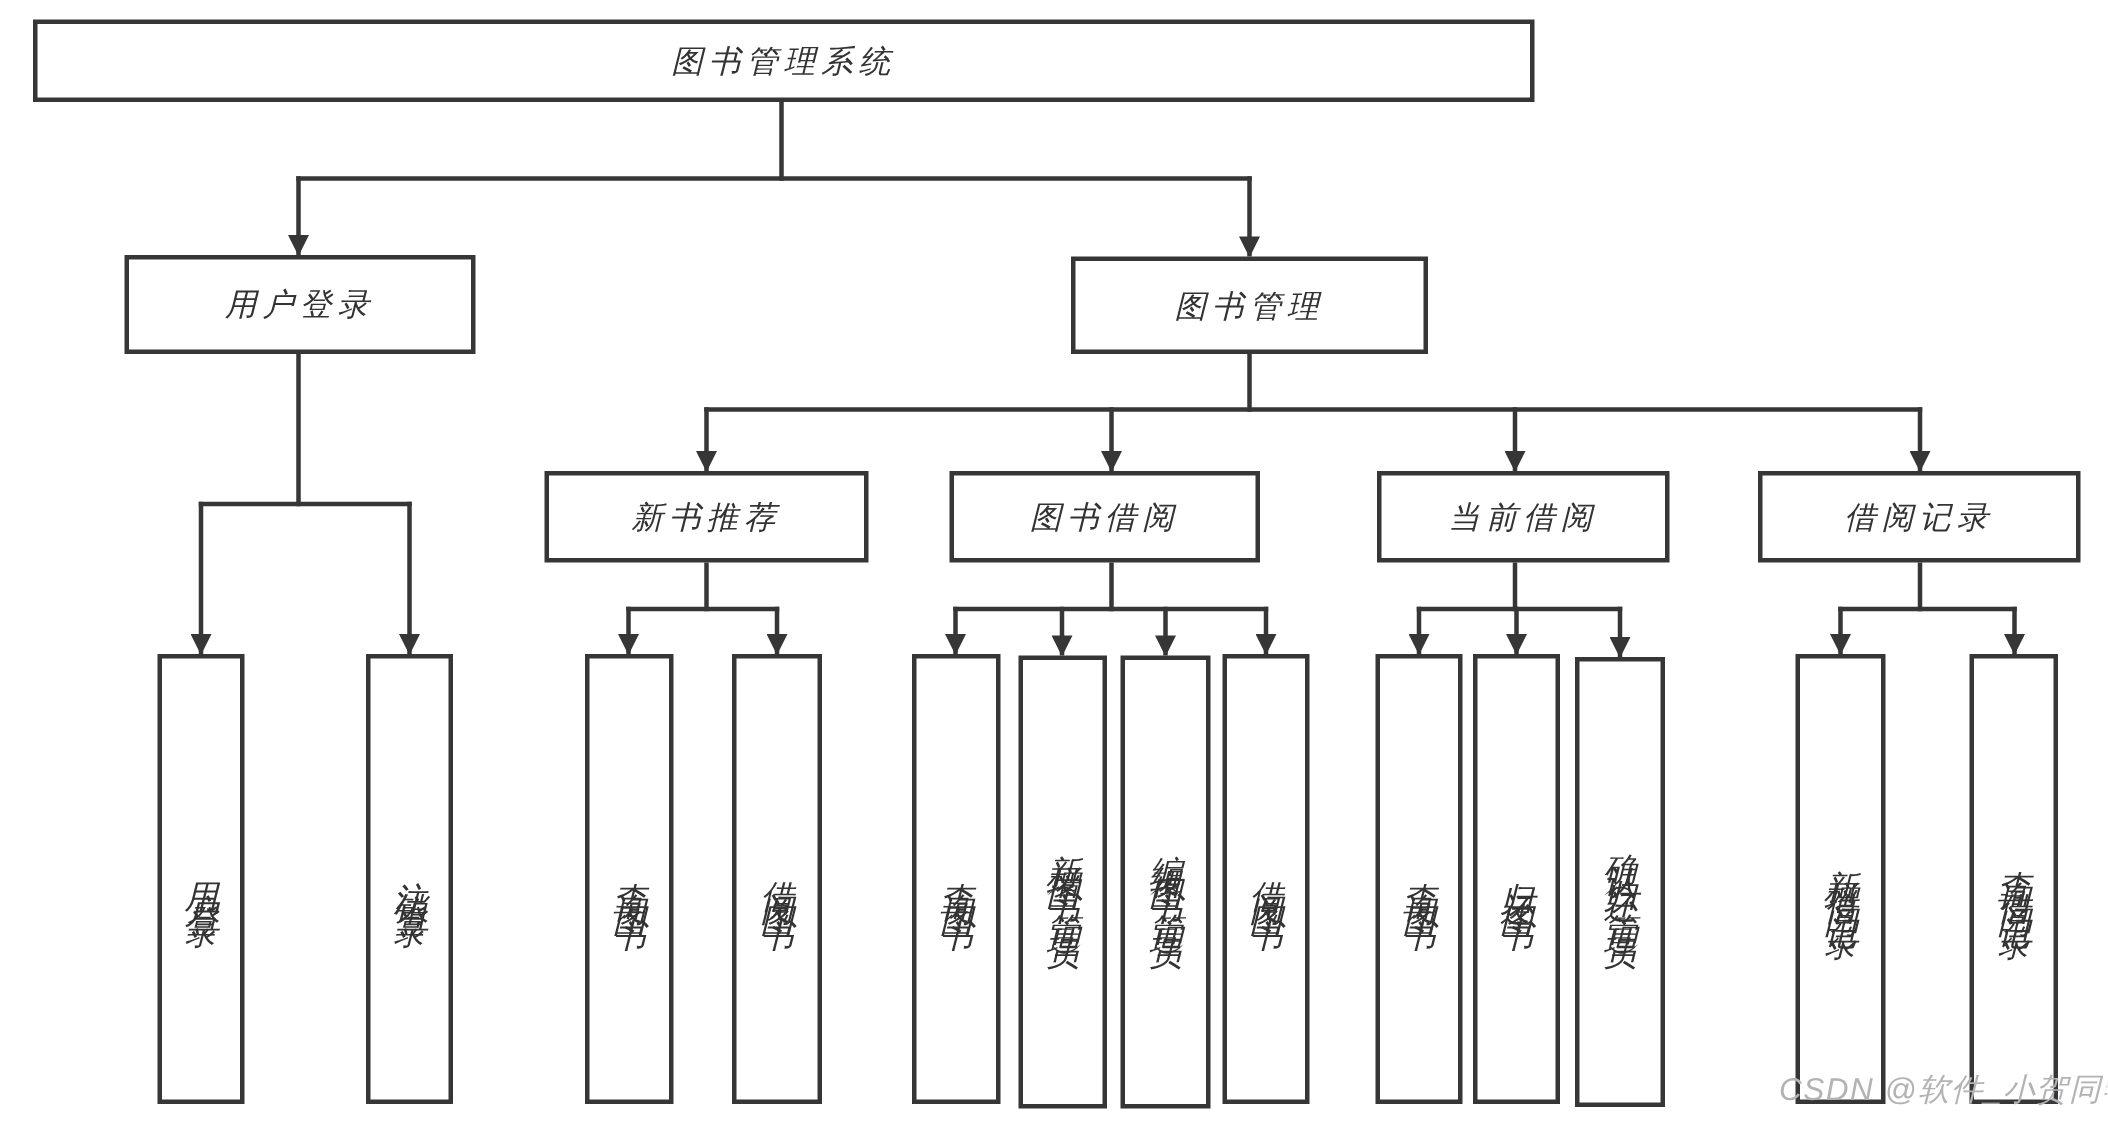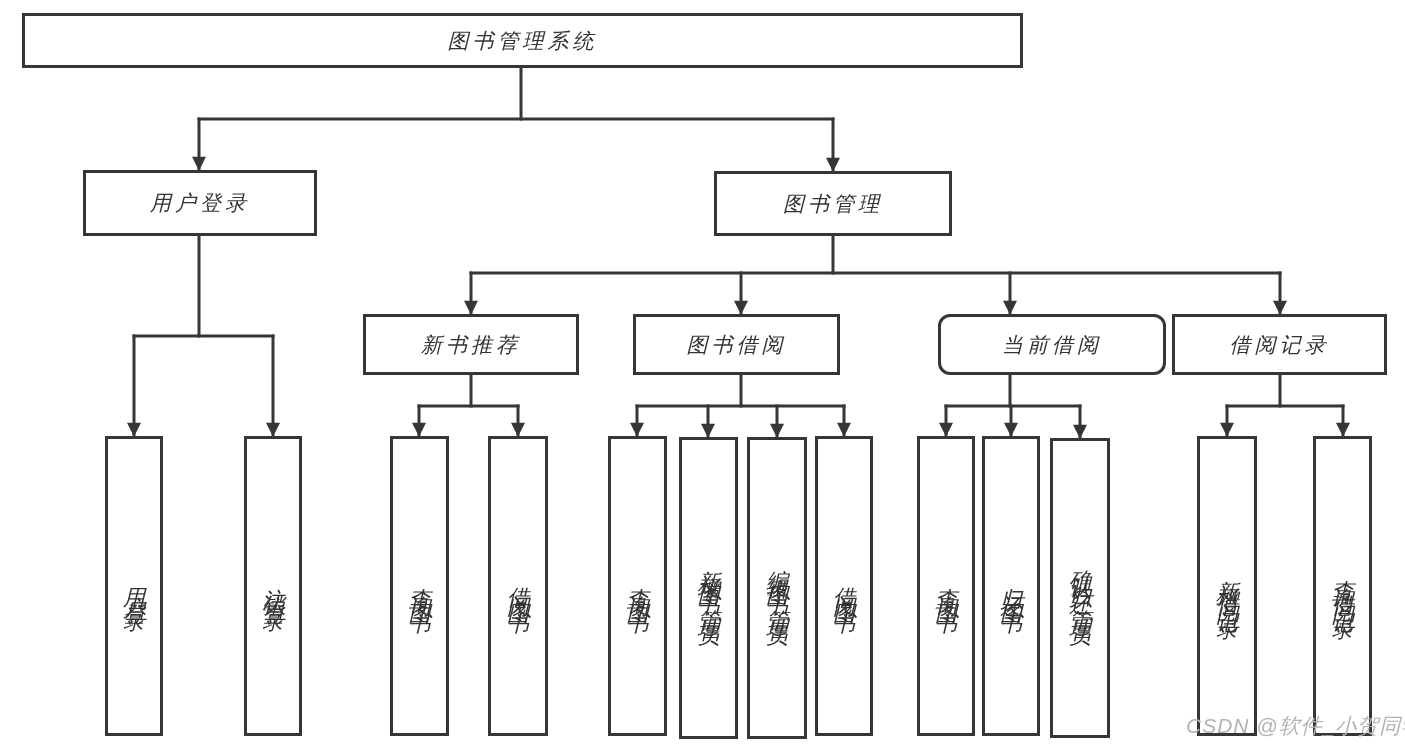--- a/index.html
+++ b/index.html
@@ -44,21 +44,21 @@
     white-space:nowrap;
   }
 
   
   .n-root  { left:22px;  top:13px;  width:1001px; height:55px; }
   .n-ulog  { left:83px;  top:170px; width:234px;  height:66px; }
   .n-bmgmt { left:714px; top:171px; width:238px;  height:65px; }
 
   .n-newrec { left:363px;  top:314px; width:216px; height:61px; }
   .n-bborr  { left:633px;  top:314px; width:207px; height:61px; }
-  .n-cborr  { left:938px;  top:314px; width:228px; height:61px;border-radius:12px; }
+  .n-cborr  { left:918px;  top:314px; width:195px; height:61px; }
   .n-brec   { left:1172px; top:314px; width:215px; height:61px; }
 
   .l1a { left:105px;  top:436px; width:58px; height:300px; }
   .l1b { left:244px;  top:436px; width:58px; height:300px; }
   .l2a { left:390px;  top:436px; width:59px; height:300px; }
   .l2b { left:488px;  top:436px; width:60px; height:300px; }
   .l3a { left:608px;  top:436px; width:59px; height:300px; }
   .l3b { left:679px;  top:437px; width:59px; height:302px; }
   .l3c { left:747px;  top:437px; width:60px; height:302px; }
   .l3d { left:815px;  top:436px; width:58px; height:300px; }

